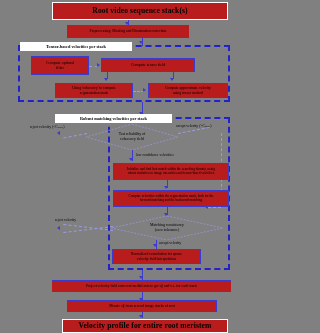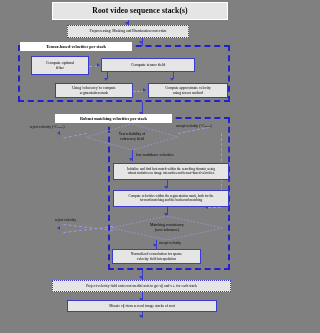--- a/index.html
+++ b/index.html
@@ -8,21 +8,21 @@
     background:#808080;
     font-family:"Liberation Serif", serif;
     overflow:hidden;
     position:relative;
   }
   #canvas{position:absolute;left:0;top:0;width:247px;height:333px;}
 
   
   .node{
     position:absolute;
-    background:#e5e5e5;
+    background:#b91c1c;
     box-sizing:border-box;
     display:flex;
     align-items:center;
     justify-content:center;
     text-align:center;
     color:#000;
     line-height:1.12;
     z-index:5;
   }
   .node.blue{border:1px solid #3b3bd0;}
@@ -251,14 +251,17 @@
   <div class="vline" style="left:142px;top:292px;height:8px;"></div>
   <div class="arrow-d" style="left:139.4px;top:298px;"></div>
 
   <div class="node dotted t-tiny" style="left:67px;top:300px;width:150px;height:12px;border:1px solid #3b3bd0;">
     <span>Mosaic v∥ from several image stacks of root</span>
   </div>
 
   <div class="vline" style="left:142px;top:312px;height:6px;"></div>
   <div class="arrow-d" style="left:139.4px;top:315px;"></div>
 
+  <div class="node plain t-title" style="left:62px;top:319px;width:166px;height:14px;">
+    <span>Velocity profile for entire root  meristem</span>
+  </div>
 
 </div>
 
 </body></html>

